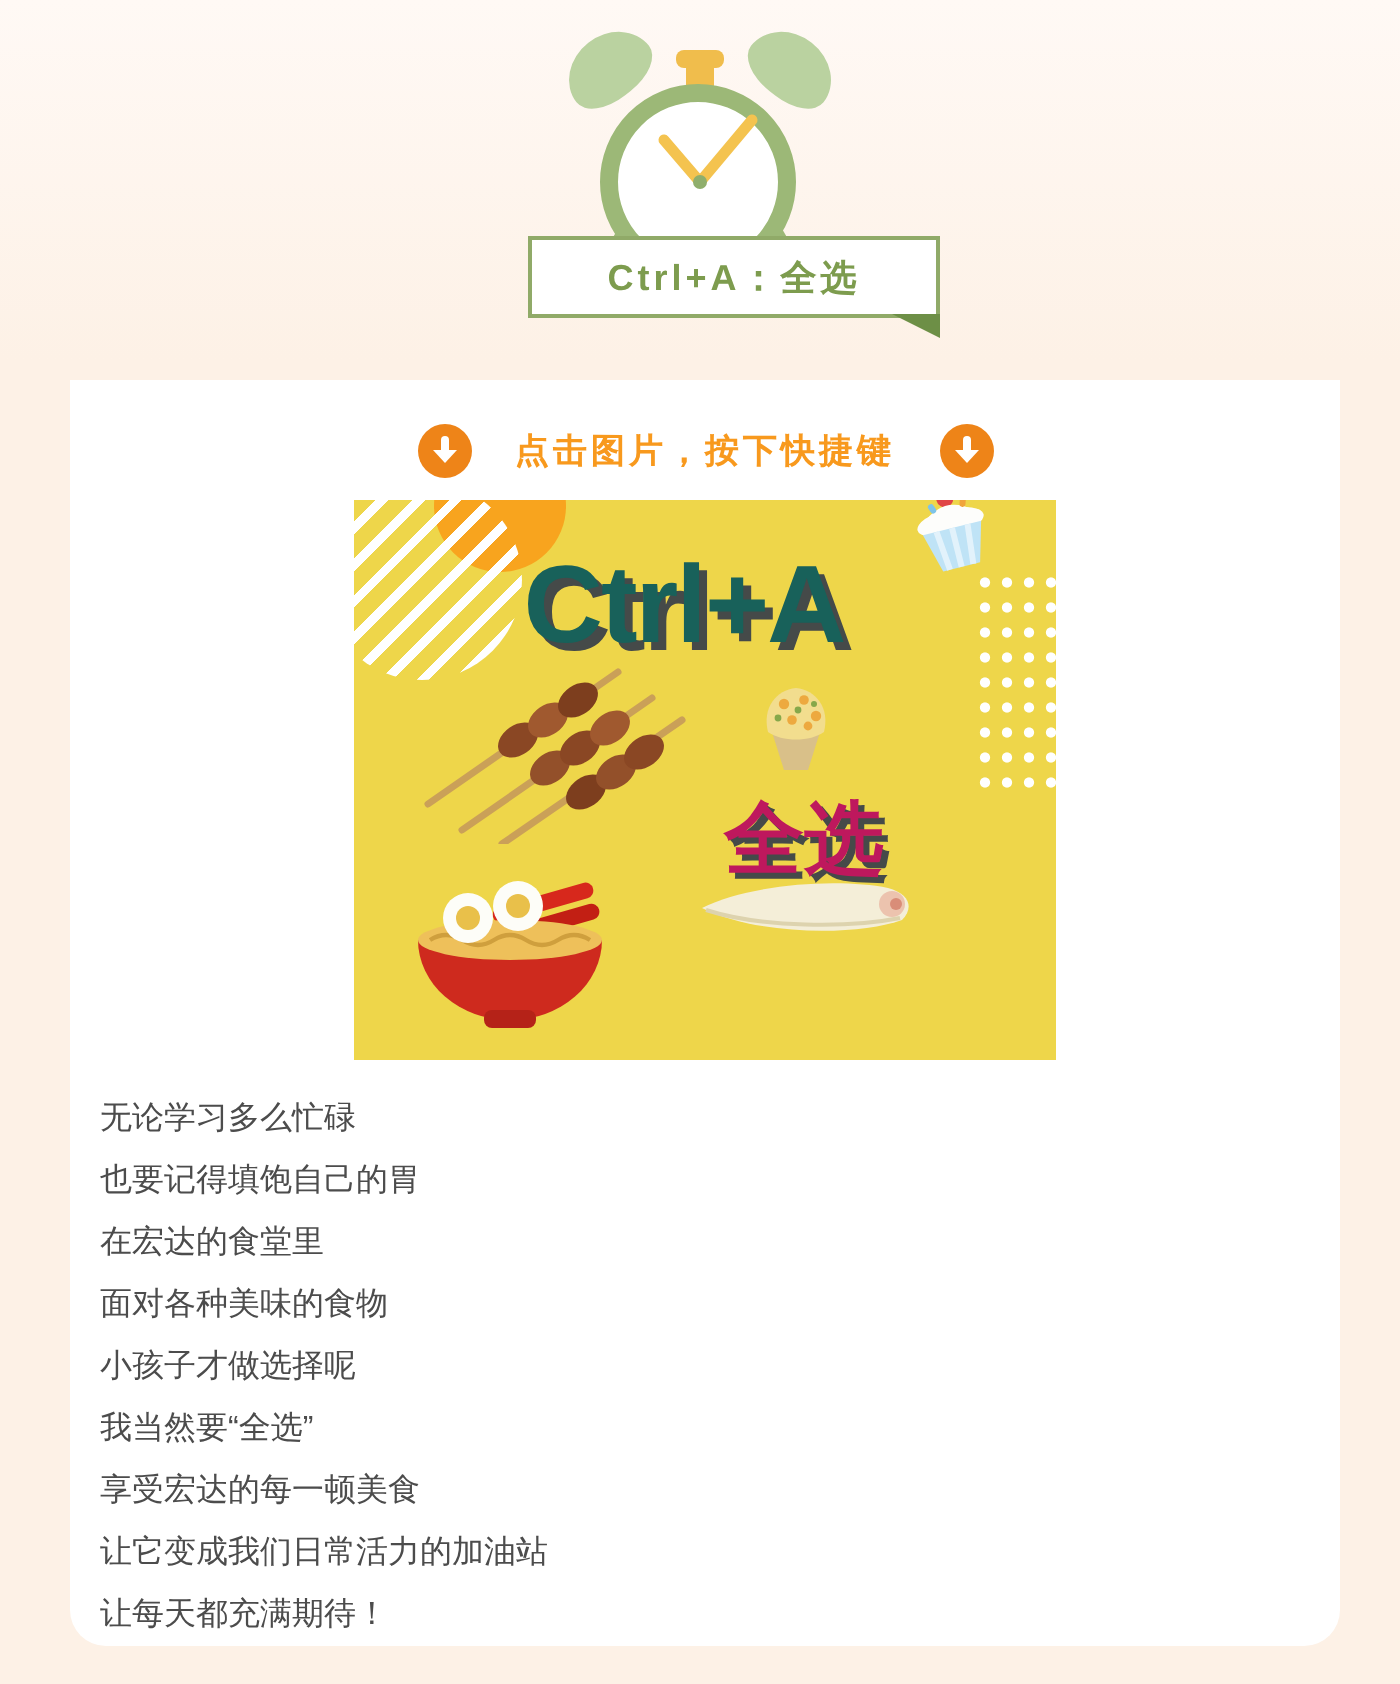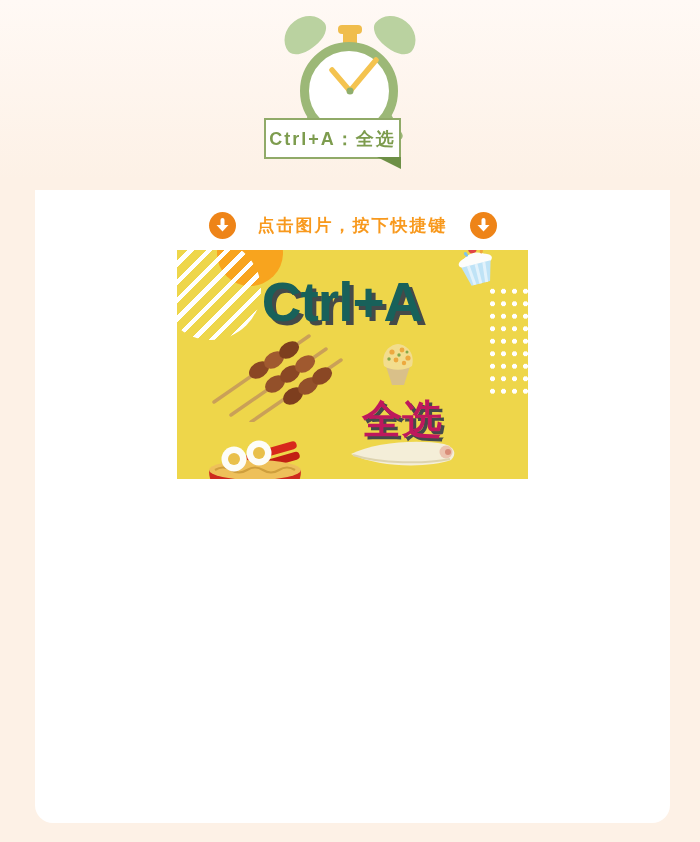--- a/index.html
+++ b/index.html
@@ -24,21 +24,21 @@
   .clock-stem { position:absolute; left:60px; top:21px; width:14px; height:18px; background:#f0bd4c; }
   .clock-leg  { position:absolute; width:9px; height:32px; background:#9cb877; border-radius:5px; top:100px; }
   .clock-leg.left  { left:20px;  transform:rotate(30deg); }
   .clock-leg.right { left:105px; transform:rotate(-30deg); }
   .clock-ring { position:absolute; left:17px; top:32px; width:98px; height:98px;
                 background:#fff; border:9px solid #9cb877; border-radius:50%; }
   .clock-face-svg { position:absolute; left:0; top:0; width:80px; height:80px; }
 
   
   .shortcut-label {
-    position:absolute; left:264px; top:118px; width:137px; height:41px;
+    position:absolute; left:264px; top:118px; width:206px; height:41px;
     background:#fff; border:2px solid #90aa68; z-index:3;
     display:flex; align-items:center; justify-content:center;
     font-size:18px; font-weight:bold; color:#7d9c4e; letter-spacing:2px;
   }
   .shortcut-fold {
     position:absolute; right:-2px; bottom:-12px; width:24px; height:12px;
     background:#6d8f46; clip-path:polygon(0 0,100% 0,100% 100%);
   }
 
   
@@ -48,21 +48,21 @@
   }
 
   
   .instruction { display:flex; align-items:center; justify-content:center;
                  gap:22px; padding-top:22px; }
   .arrow-circle { width:27px; height:27px; border-radius:50%; background:#ee8418;
                   display:flex; align-items:center; justify-content:center; flex:0 0 auto; }
   .instruction-text { font-size:17px; font-weight:bold; color:#f8991d; letter-spacing:2px; }
 
   
-  .poster { position:relative; width:351px; height:229px; margin:11px auto 0;
+  .poster { position:relative; width:351px; height:280px; margin:11px auto 0;
             background:#eed64a; overflow:hidden; }
   .deco-orange-circle { position:absolute; left:40px; top:-30px; width:66px; height:66px;
                         border-radius:50%; background:#f8a41e; }
   .deco-striped-circle { position:absolute; left:-16px; top:-10px; width:100px; height:100px;
       border-radius:50%;
       background:repeating-linear-gradient(135deg,#fff 0 4.5px,rgba(255,255,255,0) 4.5px 13px); }
   .deco-dots { position:absolute; left:310px; top:35px; width:42px; height:112px;
       background-image:radial-gradient(circle,#fff 2.3px,rgba(255,255,255,0) 2.8px);
       background-size:11px 12.5px; }
   .poster-title { position:absolute; left:0; top:20px; width:330px; text-align:center;
@@ -194,14 +194,25 @@
       </svg>
 
       <svg class="radish" width="110" height="32" viewBox="0 0 110 32">
         <path d="M2 16 C25 4 70 1 95 6 C106 9 108 16 102 22 C80 30 30 30 2 16 Z" fill="#f4eed8"></path>
         <path d="M4 17 C32 26 76 26 101 21" stroke="#ddd3ae" stroke-width="2" fill="none"></path>
         <circle cx="97" cy="14" r="6.5" fill="#ecc3ae"></circle>
         <circle cx="99" cy="14" r="3" fill="#d98d78"></circle>
       </svg>
     </div>
 
+    <div class="paragraphs">
+        <p>无论学习多么忙碌</p>
+        <p>也要记得填饱自己的胃</p>
+        <p>在宏达的食堂里</p>
+        <p>面对各种美味的食物</p>
+        <p>小孩子才做选择呢</p>
+        <p>我当然要“全选”</p>
+        <p>享受宏达的每一顿美食</p>
+        <p>让它变成我们日常活力的加油站</p>
+        <p>让每天都充满期待！</p>
+      </div>
   </div>
 </div>
 
 </body></html>

